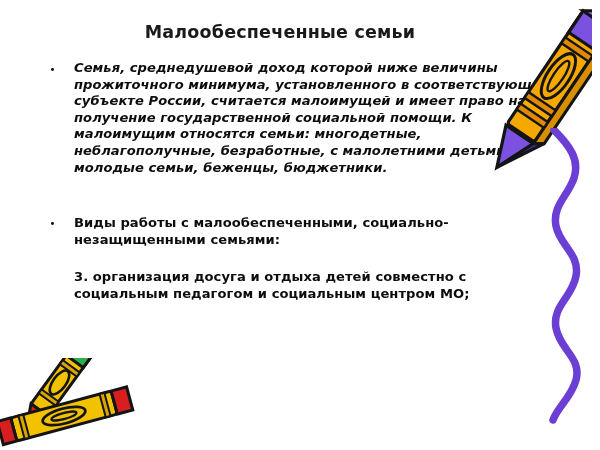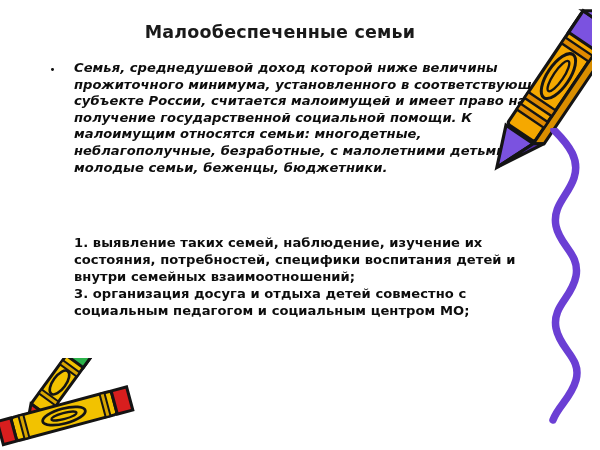--- a/index.html
+++ b/index.html
@@ -114,25 +114,28 @@
 
   <div class="body-area">
 
     <div class="bullet-block para-1">
       <span class="bullet-dot"></span>
       <span>Семья, среднедушевой доход которой ниже величины прожиточного минимума, установленного в соответствующем субъекте России, считается малоимущей и имеет право на получение государственной социальной помощи. К малоимущим относятся семьи: многодетные, неблагополучные, безработные, с малолетними детьми, молодые семьи, беженцы, бюджетники.</span>
     </div>
 
     <div class="spacer-1"></div>
 
+    <div class="bullet-block para-2">
+      <span class="bullet-dot"></span>
+      <span>Виды работы с малообеспеченными, социально-незащищенными семьями:</span>
+    </div>
 
     <div class="spacer-2"></div>
 
     <div class="numbered-list">
-      <span class="item">1. выявление таких семей, наблюдение, изучение их состояния, потребностей, специфики воспитания детей и внутри семейных взаимоотношений;</span>
       <span class="item">3. организация досуга и отдыха детей совместно с социальным педагогом и социальным центром МО;</span>
     </div>
 
   </div>
 
   <div class="clip clip-crayon-top">
     <svg width="120" height="200" viewBox="0 0 120 200" xmlns="http://www.w3.org/2000/svg">
       <g transform="rotate(34 60 100)">
 
         <rect x="44" y="8" width="33" height="136" rx="3" fill="#F5A800" stroke="#141414" stroke-width="3.2"></rect>

